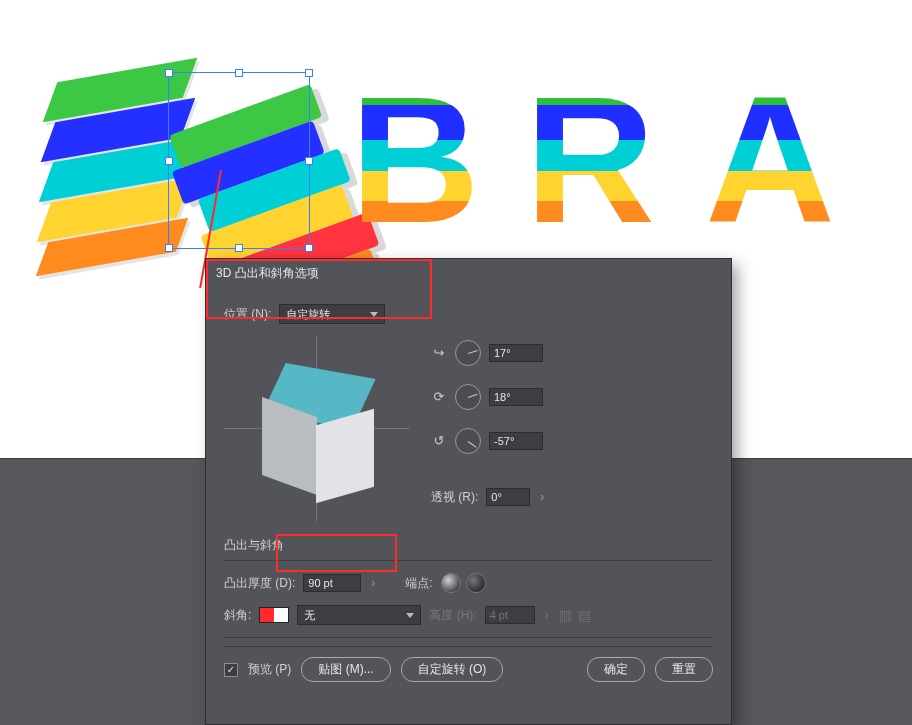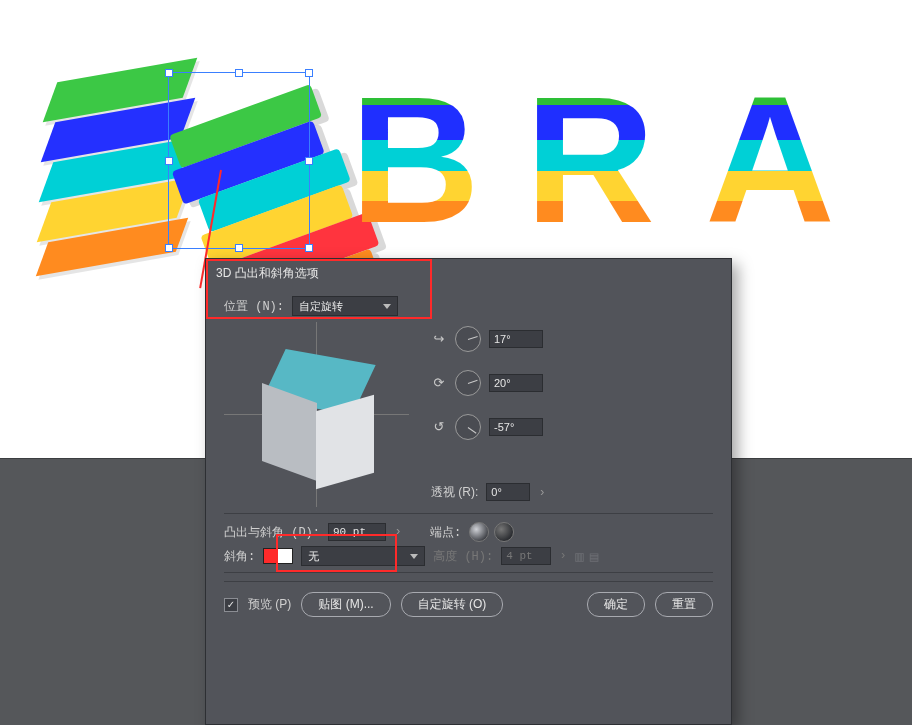--- a/index.html
+++ b/index.html
@@ -147,22 +147,21 @@
     padding: 6px 26px 4px 10px;
     font-size: 12px;
     color: #e6e6e6;
   }
   .dlg-body { padding: 6px 18px 10px 18px; }
 
   .row {
     display: flex;
     align-items: center;
     gap: 8px;
-    margin: 4px 0;
-    font-family: Liberation Mono, monospace;
+    margin: 12px 0;
   }
   .label { color: #d0d0d0; }
 
   .dropdown {
     background: #3c3e44;
     border: 1px solid #2b2d31;
     color: #eaeaea;
     height: 18px;
     font-size: 11px;
     padding: 0 6px;
@@ -252,21 +251,21 @@
   .k3::after { transform: rotate(35deg); }
   .numbox {
     background: #3c3e44;
     border: 1px solid #2b2d31;
     color: #e6e6e6;
     width: 44px; height: 16px;
     font-size: 11px;
     padding: 0 4px;
     display: inline-flex; align-items: center;
   }
-  .persp-row { margin-top: 25px; }
+  .persp-row { margin-top: 16px; }
   .mini-chev {
     width: 8px; height: 14px;
     display: inline-flex; align-items:center; justify-content:center;
     color:#999;
   }
 
   .section-hdr { margin-top: 16px; color:#d0d0d0; }
   .hr {
     border: none;
     border-top: 1px solid #3d3f44;
@@ -388,44 +387,45 @@
           <span class="axis-icon">↪</span>
           <div class="knob k1"></div>
           <div class="numbox">
               <span>17°</span>
             </div>
         </div>
         <div class="angle-row">
           <span class="axis-icon">⟳</span>
           <div class="knob k2"></div>
           <div class="numbox">
-              <span>20°</span>
+              <span>18°</span>
             </div>
         </div>
         <div class="angle-row">
           <span class="axis-icon">↺</span>
           <div class="knob k3"></div>
           <div class="numbox">
               <span>-57°</span>
             </div>
         </div>
         <div class="angle-row persp-row">
           <span class="label">透视 (R):</span>
           <div class="numbox" style="width:34px">
               <span>0°</span>
             </div>
           <span class="mini-chev">›</span>
         </div>
       </div>
     </div>
 
+    <div class="section-hdr">凸出与斜角</div>
     <hr class="hr">
 
     <div class="row">
-      <span class="label">凸出与斜角 (D):</span>
+      <span class="label">凸出厚度 (D):</span>
       <div class="numbox" style="width:48px">
           <span>90 pt</span>
         </div>
       <span class="mini-chev">›</span>
       <span style="width:12px"></span>
       <span class="label">端点:</span>
       <div class="cap-btns">
         <div class="cap"></div>
         <div class="cap cap2"></div>
       </div>

